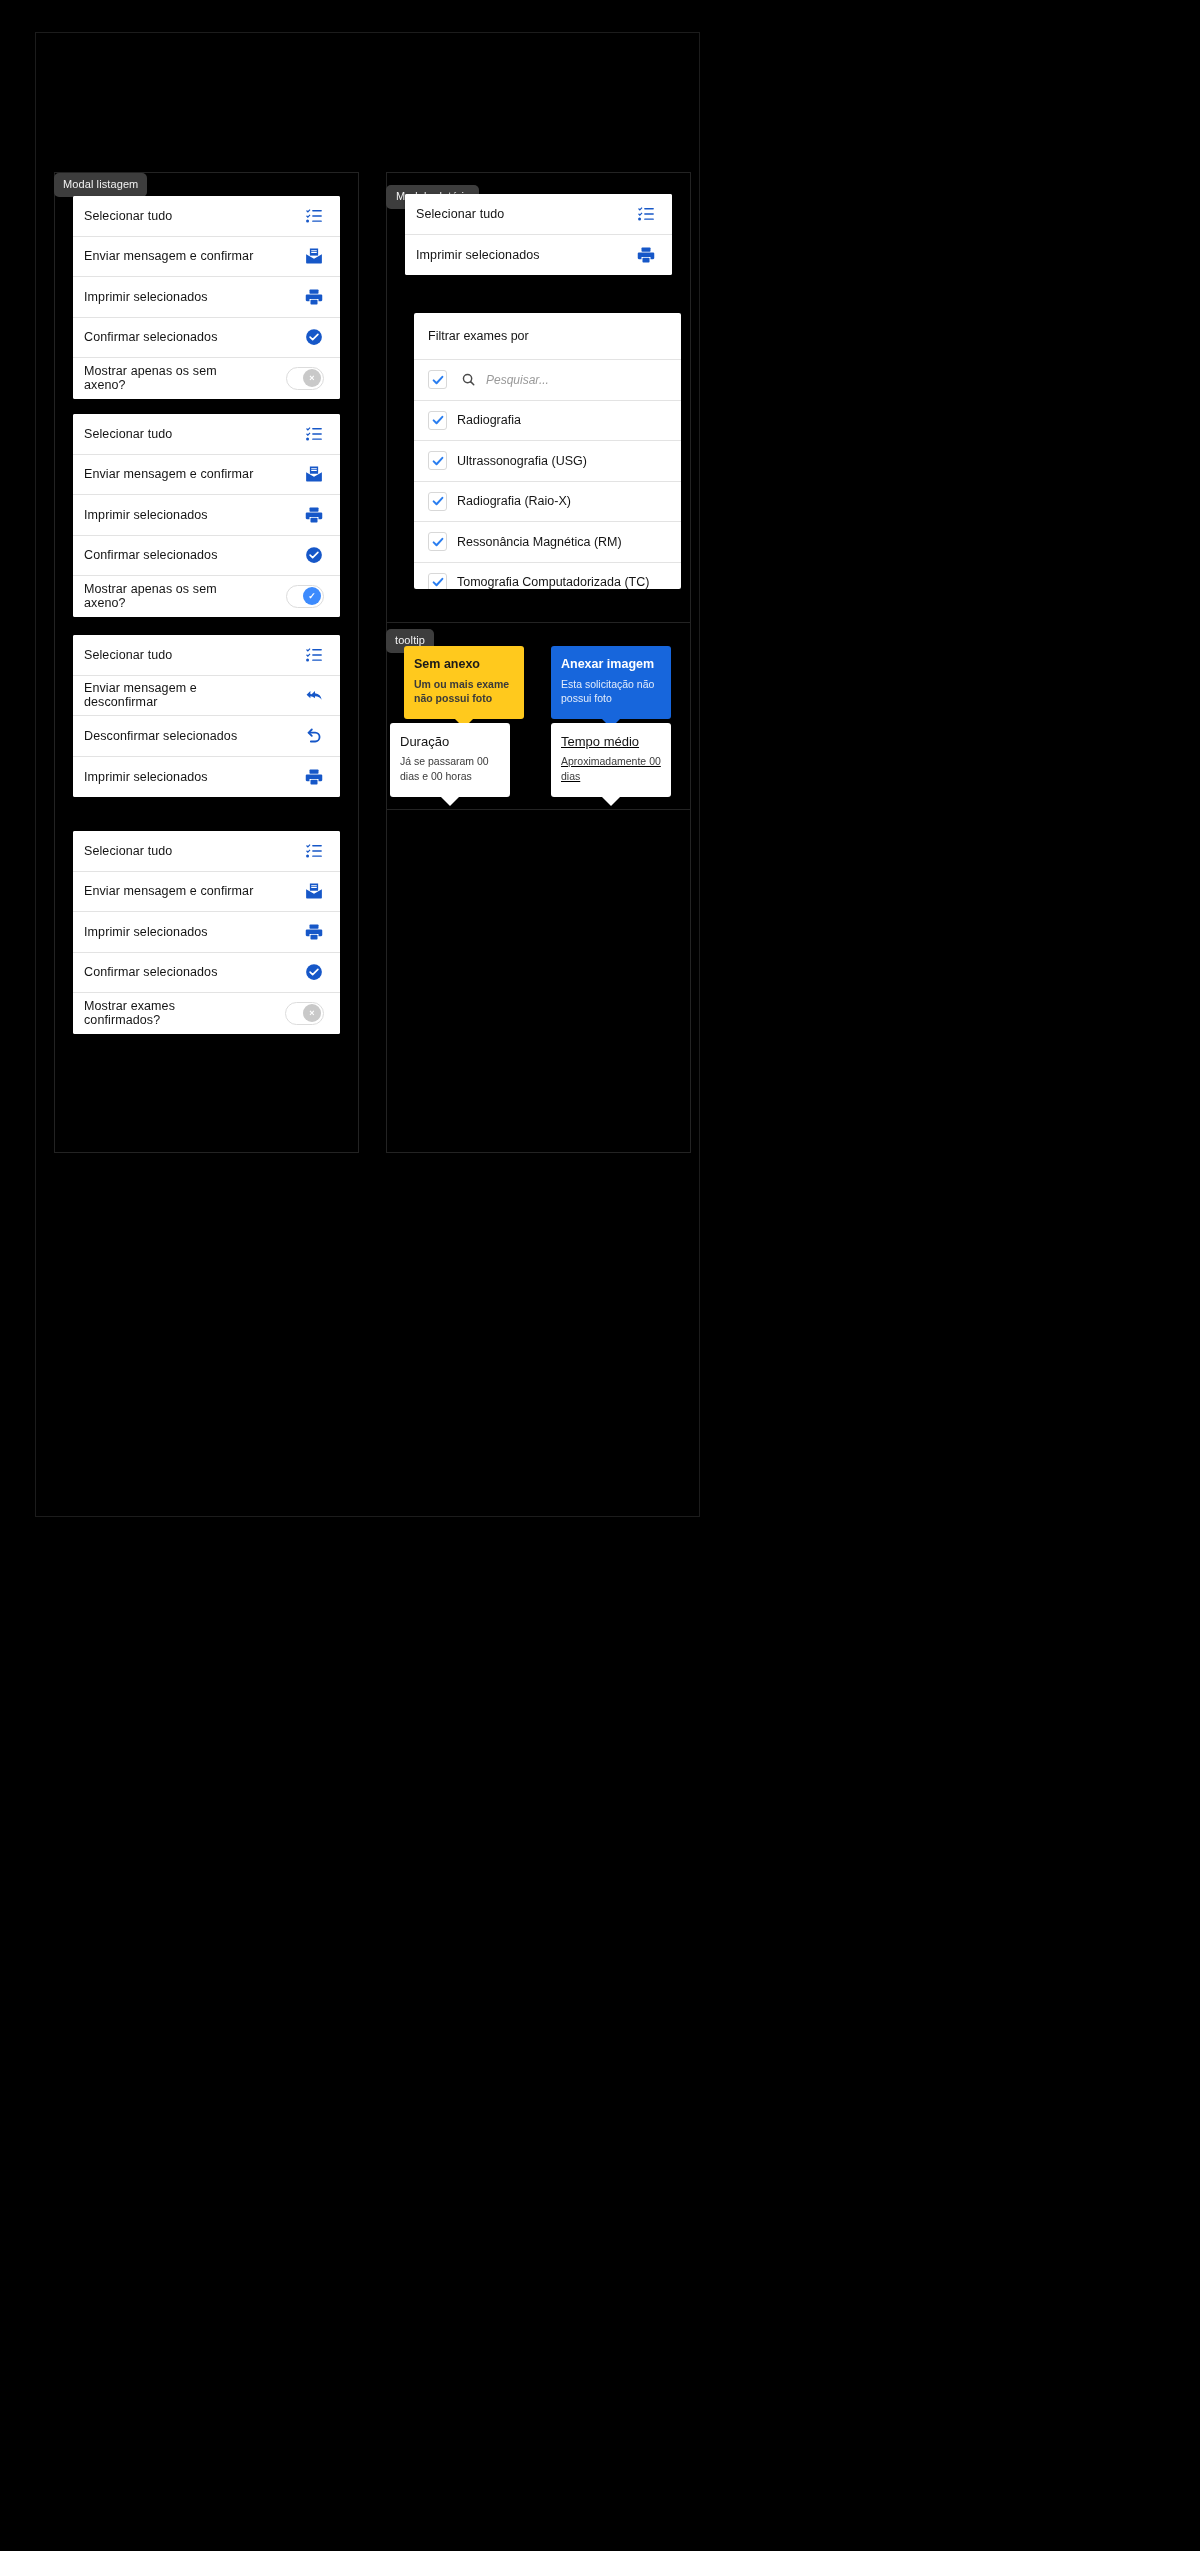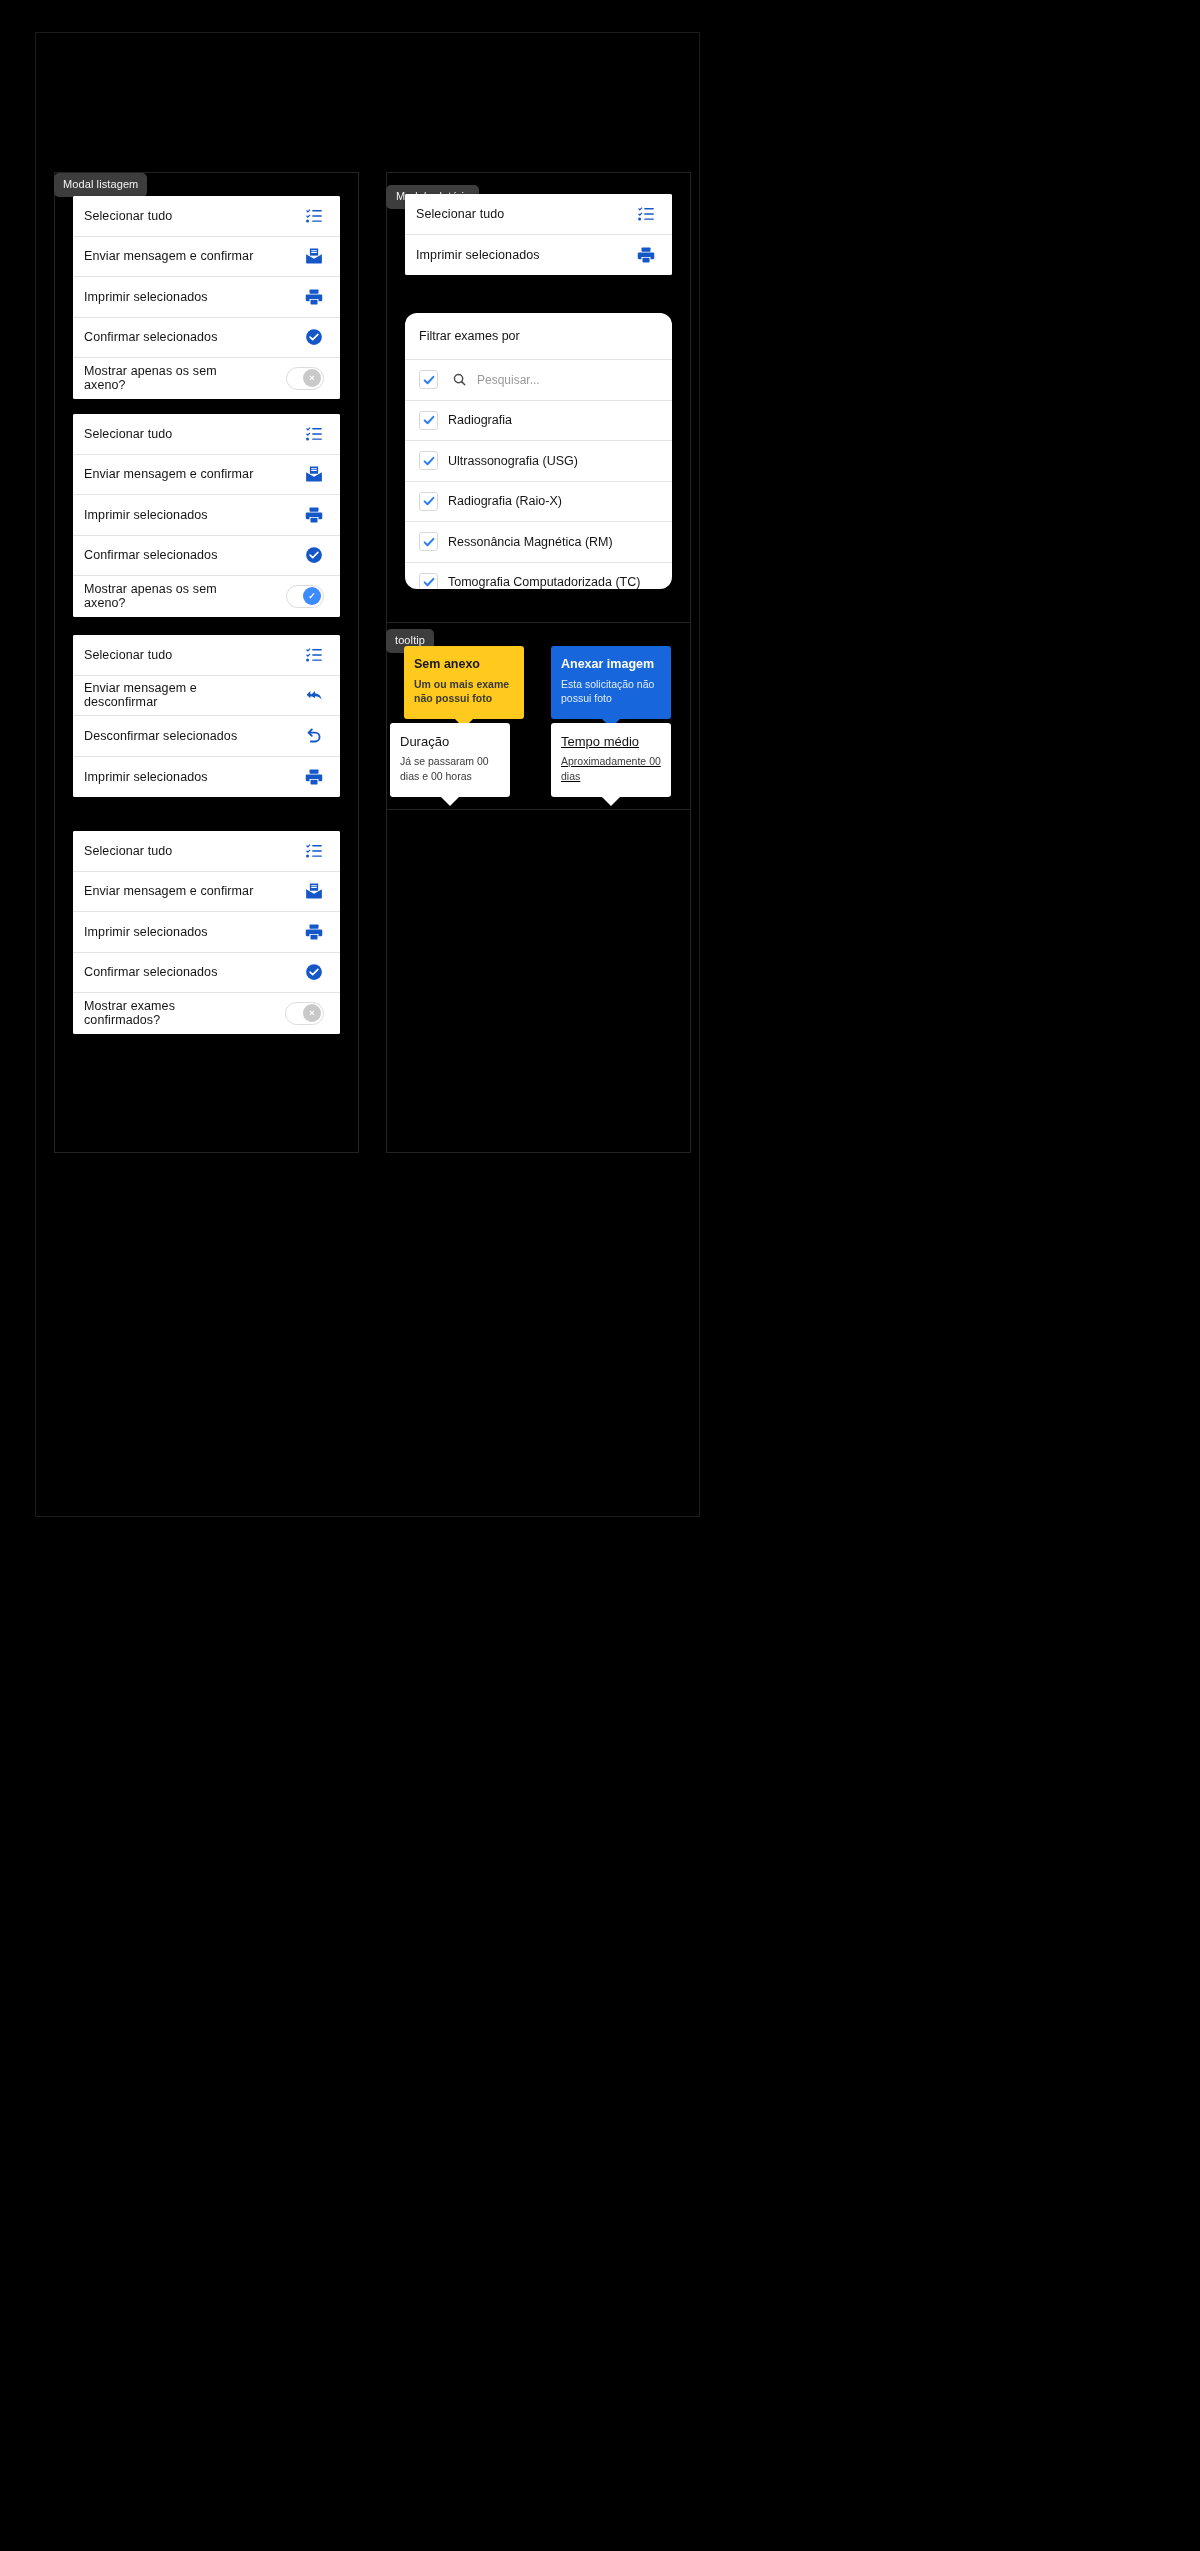--- a/index.html
+++ b/index.html
@@ -88,40 +88,41 @@
   }
   .switch.off .knob { left: 2px; background: #c9c9c9; }
   .switch.off { justify-content: flex-start; }
   .switch.off .knob { left: auto; right: 2px; background:#c9c9c9; }
   .switch.on .knob { right: 2px; background: #3d8bfd; }
 
   
   .filter-card {
     position: absolute;
     background: #ffffff;
-    border-radius: 12px;
+    border-radius: 2px;
     overflow: hidden;
+    margin-left: 9px;
   }
   .filter-title {
     height: 46px; display:flex; align-items:center;
     padding: 0 14px; font-size: 12.5px; color:#141414;
   }
   .filter-row {
     display:flex; align-items:center; gap:10px;
     height: 40.5px; padding: 0 14px;
     border-top: 1px solid #e3e3e3;
   }
   .filter-row.search { border-top:none; }
   .chk {
     width: 19px; height: 19px; min-width:19px;
     border: 1px solid #d8d8d8; border-radius: 3px;
     background:#fff; display:flex; align-items:center; justify-content:center;
   }
   .filter-row .ftext { font-size: 12.5px; color:#141414; }
-  .filter-row .ph { font-size:12px; color:#9a9a9a; }
+  .filter-row .ph { font-size:12px; color:#9a9a9a; font-style: italic; }
   .search-glyph { display:flex; align-items:center; margin-left:4px; }
 
   
   .tt {
     position: absolute;
     width: 120px;
     border-radius: 3px;
     padding: 11px 10px 13px 10px;
   }
   .tt .tt-title { font-size: 12.5px; font-weight: bold; line-height: 1.25; }

